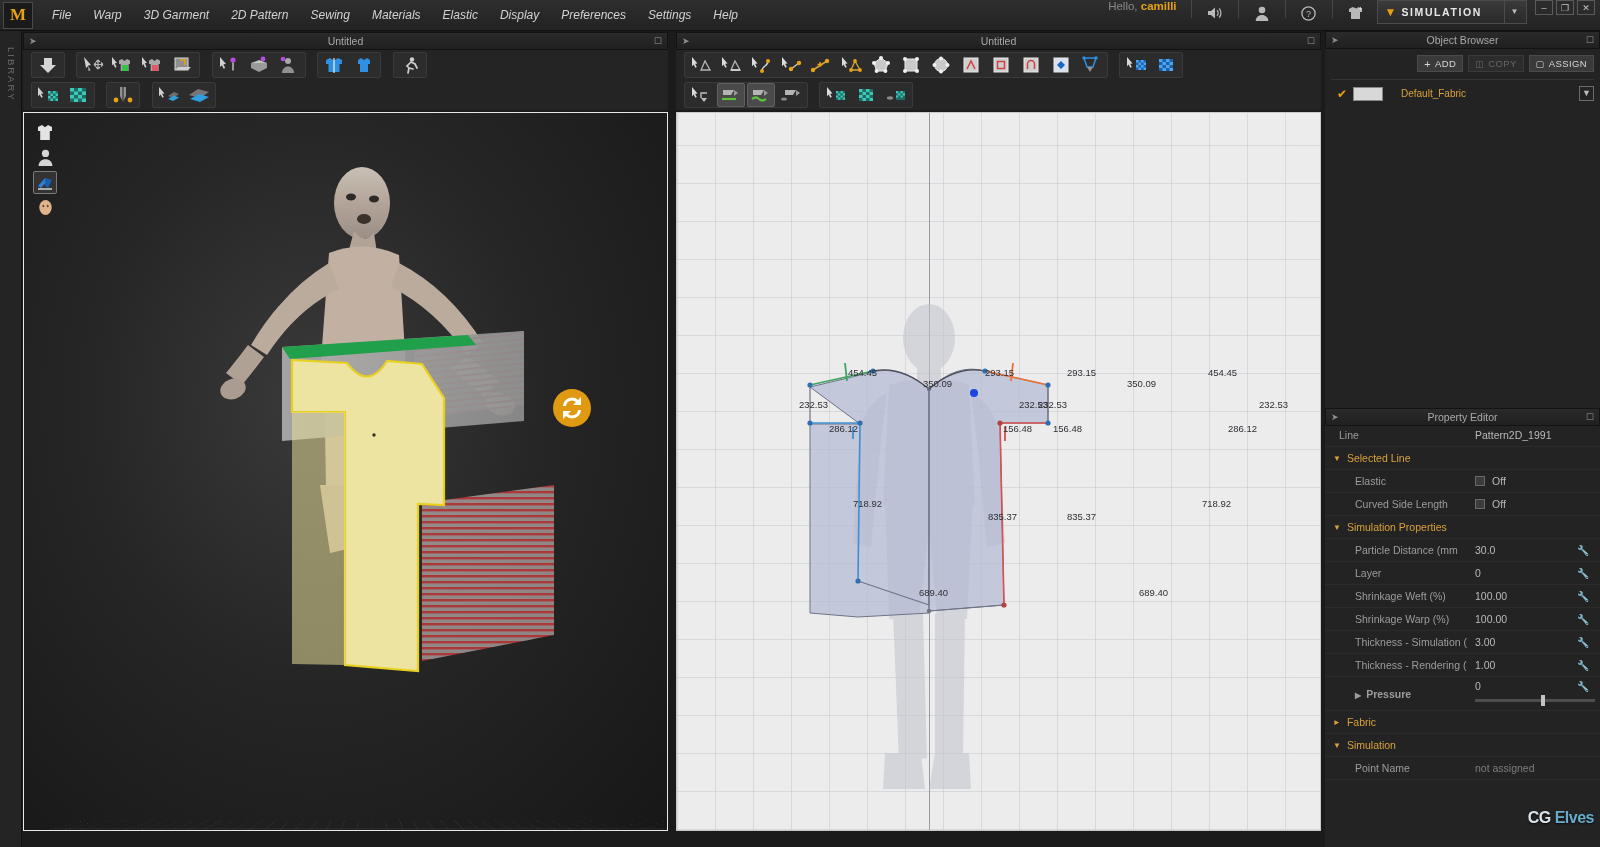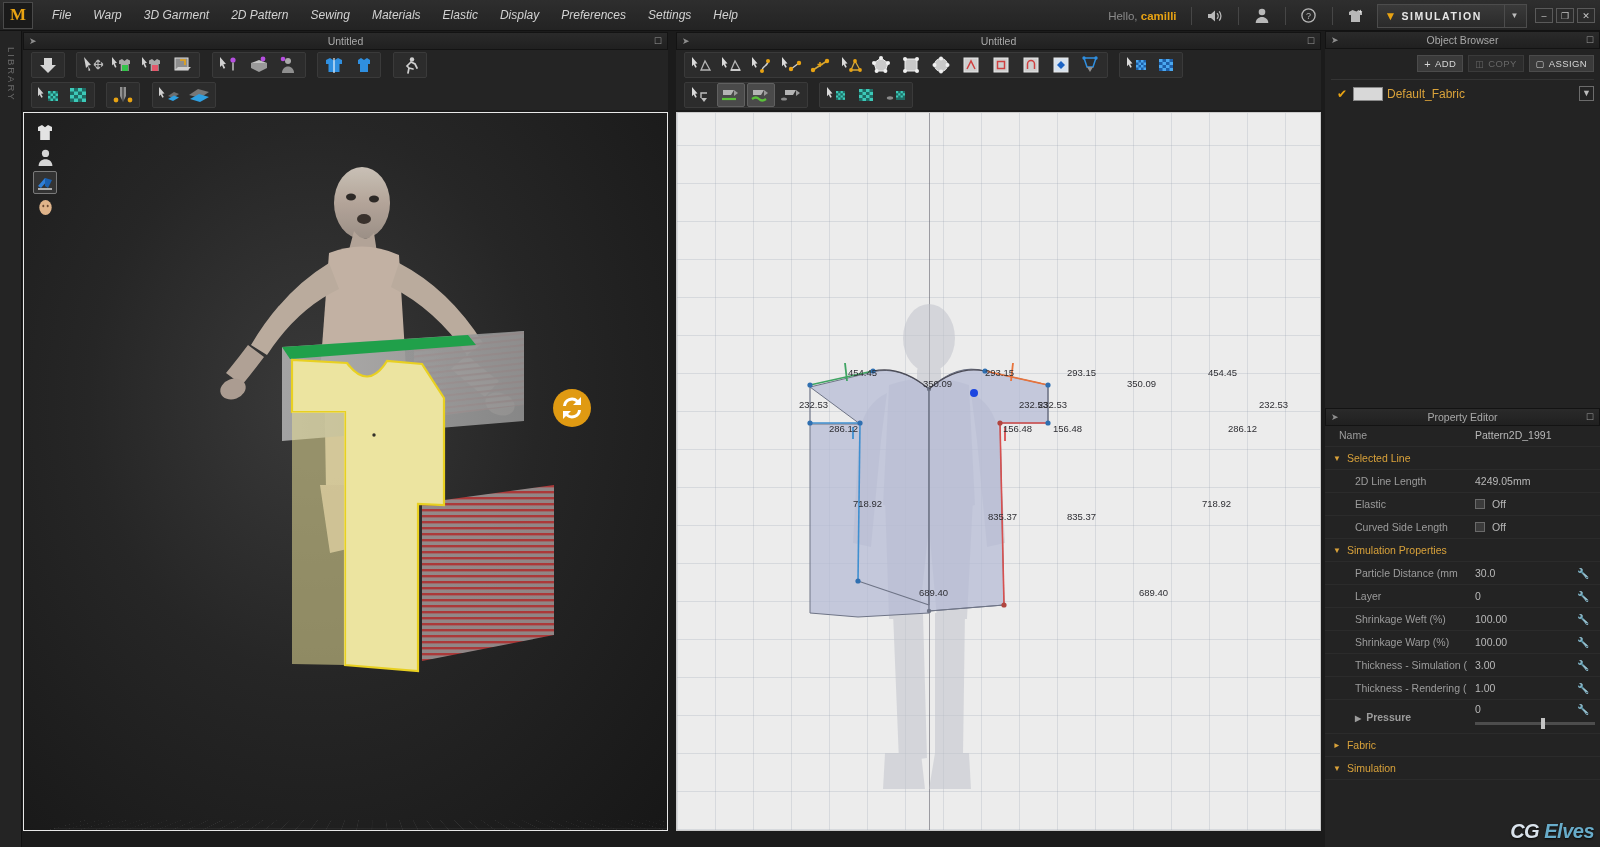--- a/index.html
+++ b/index.html
@@ -27,21 +27,21 @@
     font-family: "Liberation Serif", serif;
   }
   .menu-items { display: flex; align-items: center; margin-left: 8px; }
   .menu-item {
     padding: 4px 11px; font-size: 12px; color: #d2d2d2; cursor: default;
     white-space: nowrap;
     font-style: italic;
   }
   .tb-right {
     position: absolute; right: 0; top: 0; height: 31px;
-    display: flex; align-items: center;
+    display: flex; 
   }
   .hello { font-size: 11.5px; color: #8a8a8a; margin-right: 4px; }
   .hello b { color: #e8a313; font-weight: bold; }
   .tb-sep { width: 1px; height: 18px; background: #464646; margin: 0 10px; }
   .icon-btn {
     width: 26px; height: 26px; display: flex; align-items: center;
     justify-content: center; color: #b4b4b4;
   }
   .sim-mode {
     display: flex; align-items: center; height: 24px;
@@ -163,41 +163,41 @@
     margin-left: 5px; background: #3a3a3a; border: 1px solid #4b4b4b;
     font-size: 9.5px; color: #d6d6d6; letter-spacing: .4px;
   }
   .ob-btn.dis { color: #676767; background: #2c2c2c; border-color: #3a3a3a; }
   .fab-row {
     display: flex; align-items: center; height: 24px; margin: 7px 6px 0 6px;
     border-top: 1px solid #343434; padding-top: 4px;
   }
   .fab-check { width: 22px; text-align: center; color: #e8a313; font-size: 12px; }
   .fab-swatch { width: 30px; height: 14px; background: #d8d8d8; border: 1px solid #888; }
-  .fab-name { margin-left: 4px; font-size: 12px; color: #d9a23a; }
+  .fab-name { margin-left: 18px; font-size: 10px; color: #d9a23a; }
   .fab-save { margin-left: auto; width: 15px; height: 15px; border: 1px solid #6c6c6c; color: #bbb; font-size: 9px; text-align: center; line-height: 13px; }
 
   .prop-rows { position: absolute; left: 1325px; top: 424px; width: 275px; }
   .prow {
     display: flex; align-items: center; height: 23px;
     border-bottom: 1px solid #2b2b2b; padding-left: 14px; font-size: 10.5px;
   }
   .prow .k { color: #9c9c9c; flex: 0 0 136px; }
   .prow .v { color: #b9b9b9; }
   .prow.ind .k { padding-left: 16px; }
   .prow.sect { padding-left: 8px; border-bottom: 1px solid #2b2b2b; }
   .prow.sect .tri { color: #d9a23a; font-size: 8px; margin-right: 6px; }
   .prow.sect .k { color: #d9a23a; flex: none; }
   .chk { display: inline-block; width: 10px; height: 10px; border: 1px solid #6a6a6a; background: #3b3b3b; vertical-align: -1px; margin-right: 7px; }
   .wrench { margin-left: auto; margin-right: 10px; color: #8e8e8e; font-size: 10px; }
   .slider-track { position: relative; height: 3px; background: #4d4d4d; width: 120px; }
   .slider-knob { position: absolute; left: 66px; top: -4px; width: 4px; height: 11px; background: #c3c3c3; }
   .watermark {
-    position: absolute; right: 6px; bottom: 4px;
-    font-size: 20px; font-weight: bold; font-style: italic;
+    position: absolute; right: 6px; bottom: 20px;
+    font-size: 16px; font-weight: bold; 
     color: rgba(120,200,235,.85); letter-spacing: -.5px;
     text-shadow: 0 1px 2px rgba(0,0,0,.8);
   }
   .watermark .cg { color: rgba(235,245,255,.92); }
 </style>
 </head>
 <body>
 
 <div id="app">
 
@@ -890,31 +890,27 @@
 
     <div class="panel-head" style="left:0; top:377px; width:275px;">
       <span class="pin">➤</span>
       <span>Property Editor</span>
       <span class="float">☐</span>
     </div>
   </div>
 
   <div class="prop-rows">
     <div class="prow">
-      <span class="k">Name</span>
+      <span class="k">Line</span>
       <span class="v">Pattern2D_1991</span>
     </div>
 
     <div class="prow sect">
       <span class="tri">▼</span>
       <span class="k">Selected Line</span>
-    </div>
-    <div class="prow ind">
-      <span class="k">2D Line Length</span>
-      <span class="v">4249.05mm</span>
     </div>
     <div class="prow ind">
       <span class="k">Elastic</span>
       <span class="chk"></span>
       <span class="v">Off</span>
     </div>
     <div class="prow ind">
       <span class="k">Curved Side Length</span>
       <span class="chk"></span>
       <span class="v">Off</span>
@@ -971,17 +967,21 @@
 
     <div class="prow sect">
       <span class="tri" style="transform:rotate(-90deg);display:inline-block;">▼</span>
       <span class="k">Fabric</span>
     </div>
 
     <div class="prow sect">
       <span class="tri">▼</span>
       <span class="k">Simulation</span>
     </div>
+    <div class="prow ind">
+      <span class="k">Point Name</span>
+      <span class="v" style="color:#7d7d7d;">not assigned</span>
+    </div>
   </div>
 
   <div class="watermark"><span class="cg">CG </span><span>Elves</span></div>
 
 </div>
 
 </body></html>

